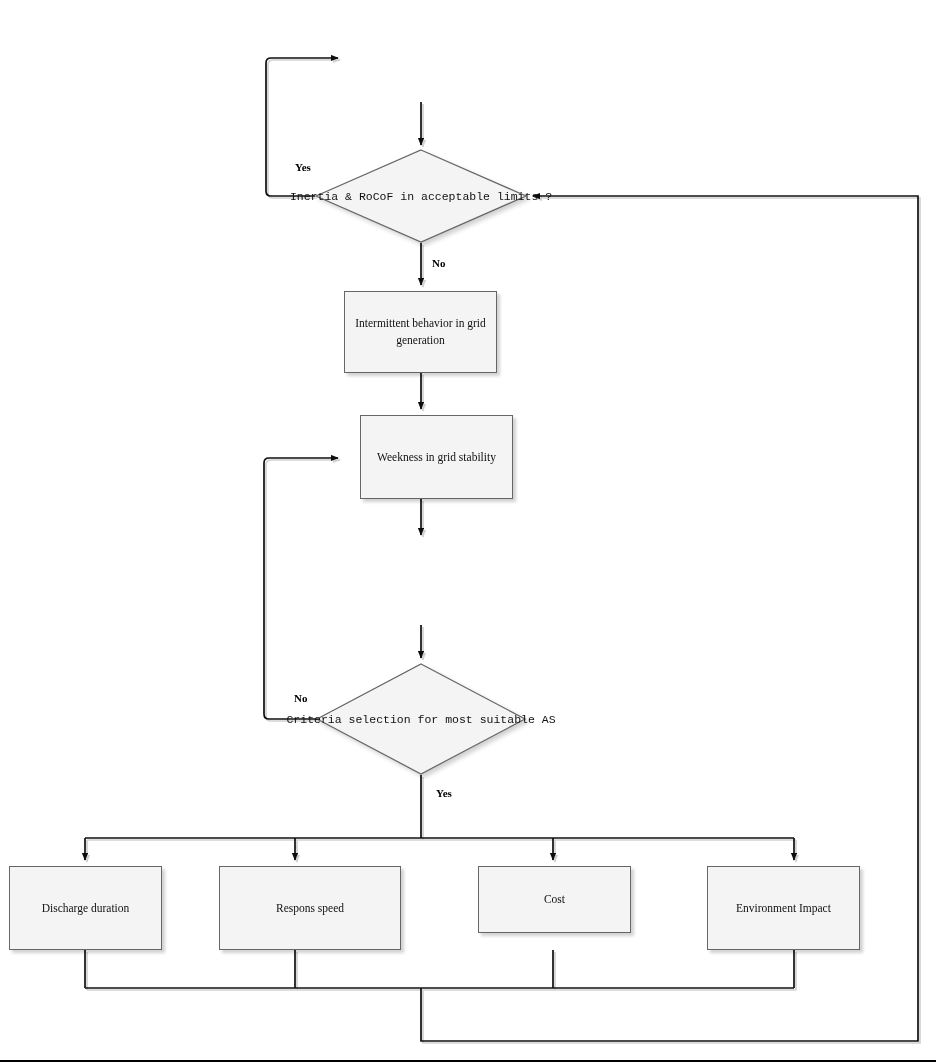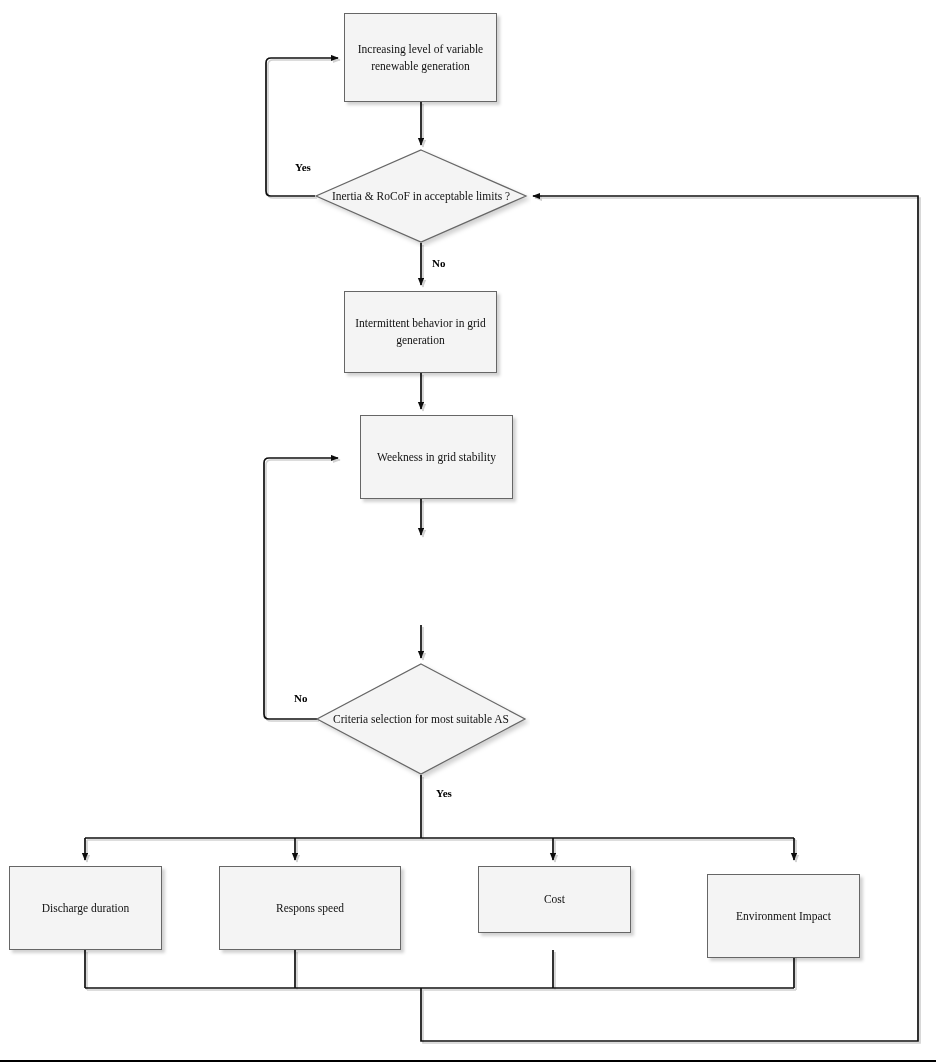--- a/index.html
+++ b/index.html
@@ -56,20 +56,21 @@
     left: 0;
     top: 0;
   }
   .diamond-wrap .label {
     position: relative;
     z-index: 2;
     font-size: 11.5px;
     color: #111111;
     text-align: center;
     white-space: nowrap;
+    font-family: Liberation Mono, monospace;
   }
   .edge-label {
     position: absolute;
     font-family: "Liberation Serif", "DejaVu Serif", serif;
     font-size: 11px;
     font-weight: bold;
     color: #000000;
     white-space: nowrap;
   }
   .bottom-rule {
@@ -124,23 +125,20 @@
       <path d="M295,950 L295,988"></path>
       <path d="M553,950 L553,988"></path>
       <path d="M794,950 L794,988"></path>
 
       <path d="M85,988 L794,988"></path>
 
       <path d="M421,988 L421,1041 L918,1041 L918,196 L533,196" marker-end="url(#arrow)"></path>
     </g>
   </svg>
 
-  <div class="node" style="left:344px; top:13px; width:153px; height:89px;">
-    <span class="label">Increasing level of variable renewable generation</span>
-  </div>
 
   <div class="node" style="left:344px; top:291px; width:153px; height:82px;">
     <span class="label">Intermittent behavior in grid generation</span>
   </div>
 
   <div class="node" style="left:344px; top:415px; width:153px; height:84px;margin-left:16px;">
     <span class="label">Weekness in grid stability</span>
   </div>
 
 
@@ -149,21 +147,21 @@
   </div>
 
   <div class="node" style="left:219px; top:866px; width:182px; height:84px;">
     <span class="label">Respons speed</span>
   </div>
 
   <div class="node" style="left:478px; top:866px; width:153px; height:67px;">
     <span class="label">Cost</span>
   </div>
 
-  <div class="node" style="left:707px; top:866px; width:153px; height:84px;margin-top:8px;">
+  <div class="node" style="left:707px; top:866px; width:153px; height:84px;">
     <span class="label">Environment Impact</span>
   </div>
 
   <div class="diamond-wrap" style="left:315px; top:149px; width:212px; height:94px;">
     <svg width="216" height="98" viewBox="0 0 216 98">
       <polygon points="106,1 211,47 106,93 1,47" fill="#f4f4f4" stroke="#666666" stroke-width="1.2" style="filter:drop-shadow(3px 3px 2px rgba(0,0,0,0.18));"></polygon>
     </svg>
     <span class="label">Inertia &amp; RoCoF in acceptable limits ?</span>
   </div>
 

